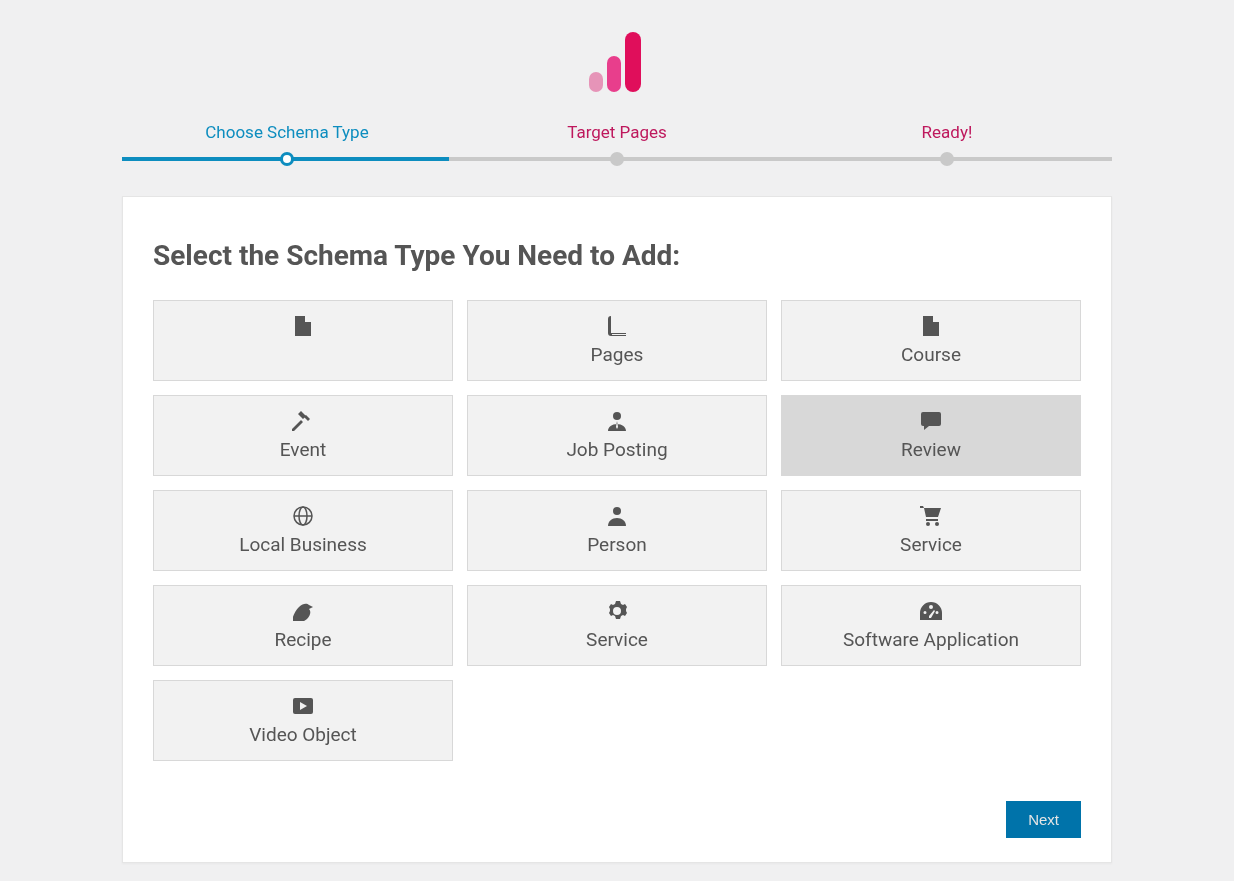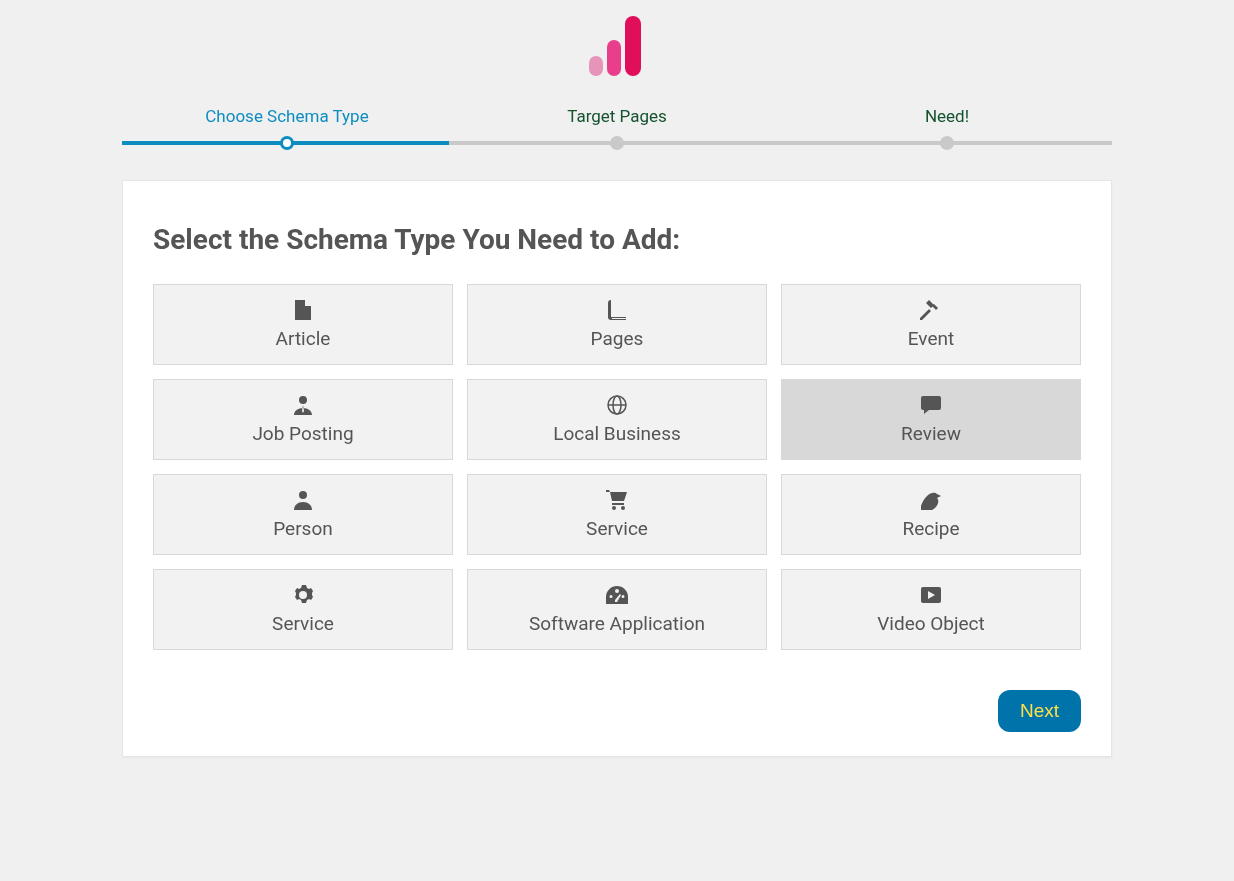--- a/index.html
+++ b/index.html
@@ -8,42 +8,42 @@
     padding: 0;
     background: #f0f0f1;
     font-family: -apple-system, BlinkMacSystemFont, "Segoe UI", Roboto, "Helvetica Neue", Arial, sans-serif;
     color: #555;
     width: 1234px;
     height: 881px;
     overflow: hidden;
   }
   .wrap {
     width: 1234px;
-    padding-top: 12px;
+    padding-top: 28px;
   }
   .logo {
     display: flex;
     justify-content: center;
     margin-bottom: 30px;
   }
   .stepper {
     position: relative;
     width: 990px;
     margin: 0 auto 30px auto;
   }
   .stepper-labels {
     display: flex;
     width: 100%;
     margin-bottom: 10px;
   }
   .step-label {
     flex: 1;
     text-align: center;
     font-size: 17px;
-    color: #14532d;
+    color: #be185d;
   }
   .step-label.active {
     color: #0d8dbf;
   }
   .stepper-bar {
     position: relative;
     height: 14px;
   }
   .bar-bg {
     position: absolute;
@@ -120,46 +120,46 @@
   .tile-label {
     font-size: 19px;
     color: #555;
   }
   .actions {
     display: flex;
     justify-content: flex-end;
   }
   .btn-next {
     background: #0073aa;
-    color: #fde047;
+    color: #e5e5e5;
     border: none;
-    font-size: 19px;
+    font-size: 15px;
     padding: 10px 22px;
-    border-radius: 12px;
+    border-radius: 0;
     cursor: pointer;
   }
 </style>
 </head>
 <body>
 
 <div class="wrap">
 
   <div class="logo">
     <svg width="56" height="64" viewBox="0 0 56 64">
       <rect x="0" y="44" width="14" height="20" rx="7" fill="#e694b8"></rect>
       <rect x="18" y="28" width="14" height="36" rx="7" fill="#e83e8c"></rect>
       <rect x="36" y="4" width="16" height="60" rx="8" fill="#e00e5b"></rect>
     </svg>
   </div>
 
   <div class="stepper">
     <div class="stepper-labels">
       <div class="step-label active">Choose Schema Type</div>
       <div class="step-label">Target Pages</div>
-      <div class="step-label">Need!</div>
+      <div class="step-label">Ready!</div>
     </div>
     <div class="stepper-bar">
       <div class="bar-bg"></div>
       <div class="bar-fill" style="width:33%;"></div>
       <div class="step-dot active" style="left:16.66%;"></div>
       <div class="step-dot" style="left:50%;"></div>
       <div class="step-dot" style="left:83.33%;"></div>
     </div>
   </div>
 
@@ -167,72 +167,79 @@
     <h2 class="card-title">Select the Schema Type You Need to Add:</h2>
 
     <div class="grid">
 
       <div class="tile">
         <div class="tile-icon">
           <svg width="16" height="20" viewBox="0 0 16 20" fill="#555">
               <path d="M0 0h10l6 6v14H0V0z M10 0v6h6"></path>
             </svg>
         </div>
-        <div class="tile-label">Article</div>
       </div>
 
       <div class="tile">
         <div class="tile-icon">
           <svg width="18" height="20" viewBox="0 0 18 20" fill="#555">
               <path d="M3 0h15v17H3a3 3 0 000 3h15v-1H4a2 2 0 010-1h14V0H3a3 3 0 00-3 3v14a3 3 0 003 3"></path>
             </svg>
         </div>
         <div class="tile-label">Pages</div>
       </div>
 
+      <div class="tile">
+        <div class="tile-icon">
+          <svg width="16" height="20" viewBox="0 0 16 20" fill="#555">
+              <path d="M0 0h10l6 6v14H0V0z M10 0v6h6"></path>
+            </svg>
+        </div>
+        <div class="tile-label">Course</div>
+      </div>
 
       <div class="tile">
         <div class="tile-icon">
           <svg width="22" height="20" viewBox="0 0 22 20" fill="#555">
               <path d="M9 0l5 5-3 3-5-5 3-3zm-3 6l5 5-9 9H0v-2l9-9zm8-2l4 4-2 2-4-4 2-2z"></path>
             </svg>
         </div>
         <div class="tile-label">Event</div>
       </div>
 
       <div class="tile">
         <div class="tile-icon">
           <svg width="18" height="20" viewBox="0 0 18 20" fill="#555">
               <circle cx="9" cy="5" r="4"></circle>
               <path d="M9 10l-1 6 1 2 1-2-1-6zm-9 10c0-4 4-7 9-7s9 3 9 7H0z"></path>
             </svg>
         </div>
         <div class="tile-label">Job Posting</div>
+      </div>
+
+      <div class="tile selected">
+        <div class="tile-icon">
+          <svg width="20" height="18" viewBox="0 0 20 18" fill="#555">
+              <path d="M2 0h16a2 2 0 012 2v10a2 2 0 01-2 2H8l-5 4v-4H2a2 2 0 01-2-2V2a2 2 0 012-2z"></path>
+            </svg>
+        </div>
+        <div class="tile-label">Review</div>
       </div>
 
       <div class="tile">
         <div class="tile-icon">
           <svg width="20" height="20" viewBox="0 0 20 20" fill="none" stroke="#555" stroke-width="1.5">
               <circle cx="10" cy="10" r="9"></circle>
               <ellipse cx="10" cy="10" rx="4" ry="9"></ellipse>
               <line x1="1" y1="10" x2="19" y2="10"></line>
             </svg>
         </div>
         <div class="tile-label">Local Business</div>
       </div>
 
-      <div class="tile selected">
-        <div class="tile-icon">
-          <svg width="20" height="18" viewBox="0 0 20 18" fill="#555">
-              <path d="M2 0h16a2 2 0 012 2v10a2 2 0 01-2 2H8l-5 4v-4H2a2 2 0 01-2-2V2a2 2 0 012-2z"></path>
-            </svg>
-        </div>
-        <div class="tile-label">Review</div>
-      </div>
-
       <div class="tile">
         <div class="tile-icon">
           <svg width="18" height="20" viewBox="0 0 18 20" fill="#555">
               <circle cx="9" cy="5" r="4"></circle>
               <path d="M0 20c0-5 4-8 9-8s9 3 9 8H0z"></path>
             </svg>
         </div>
         <div class="tile-label">Person</div>
       </div>
 

